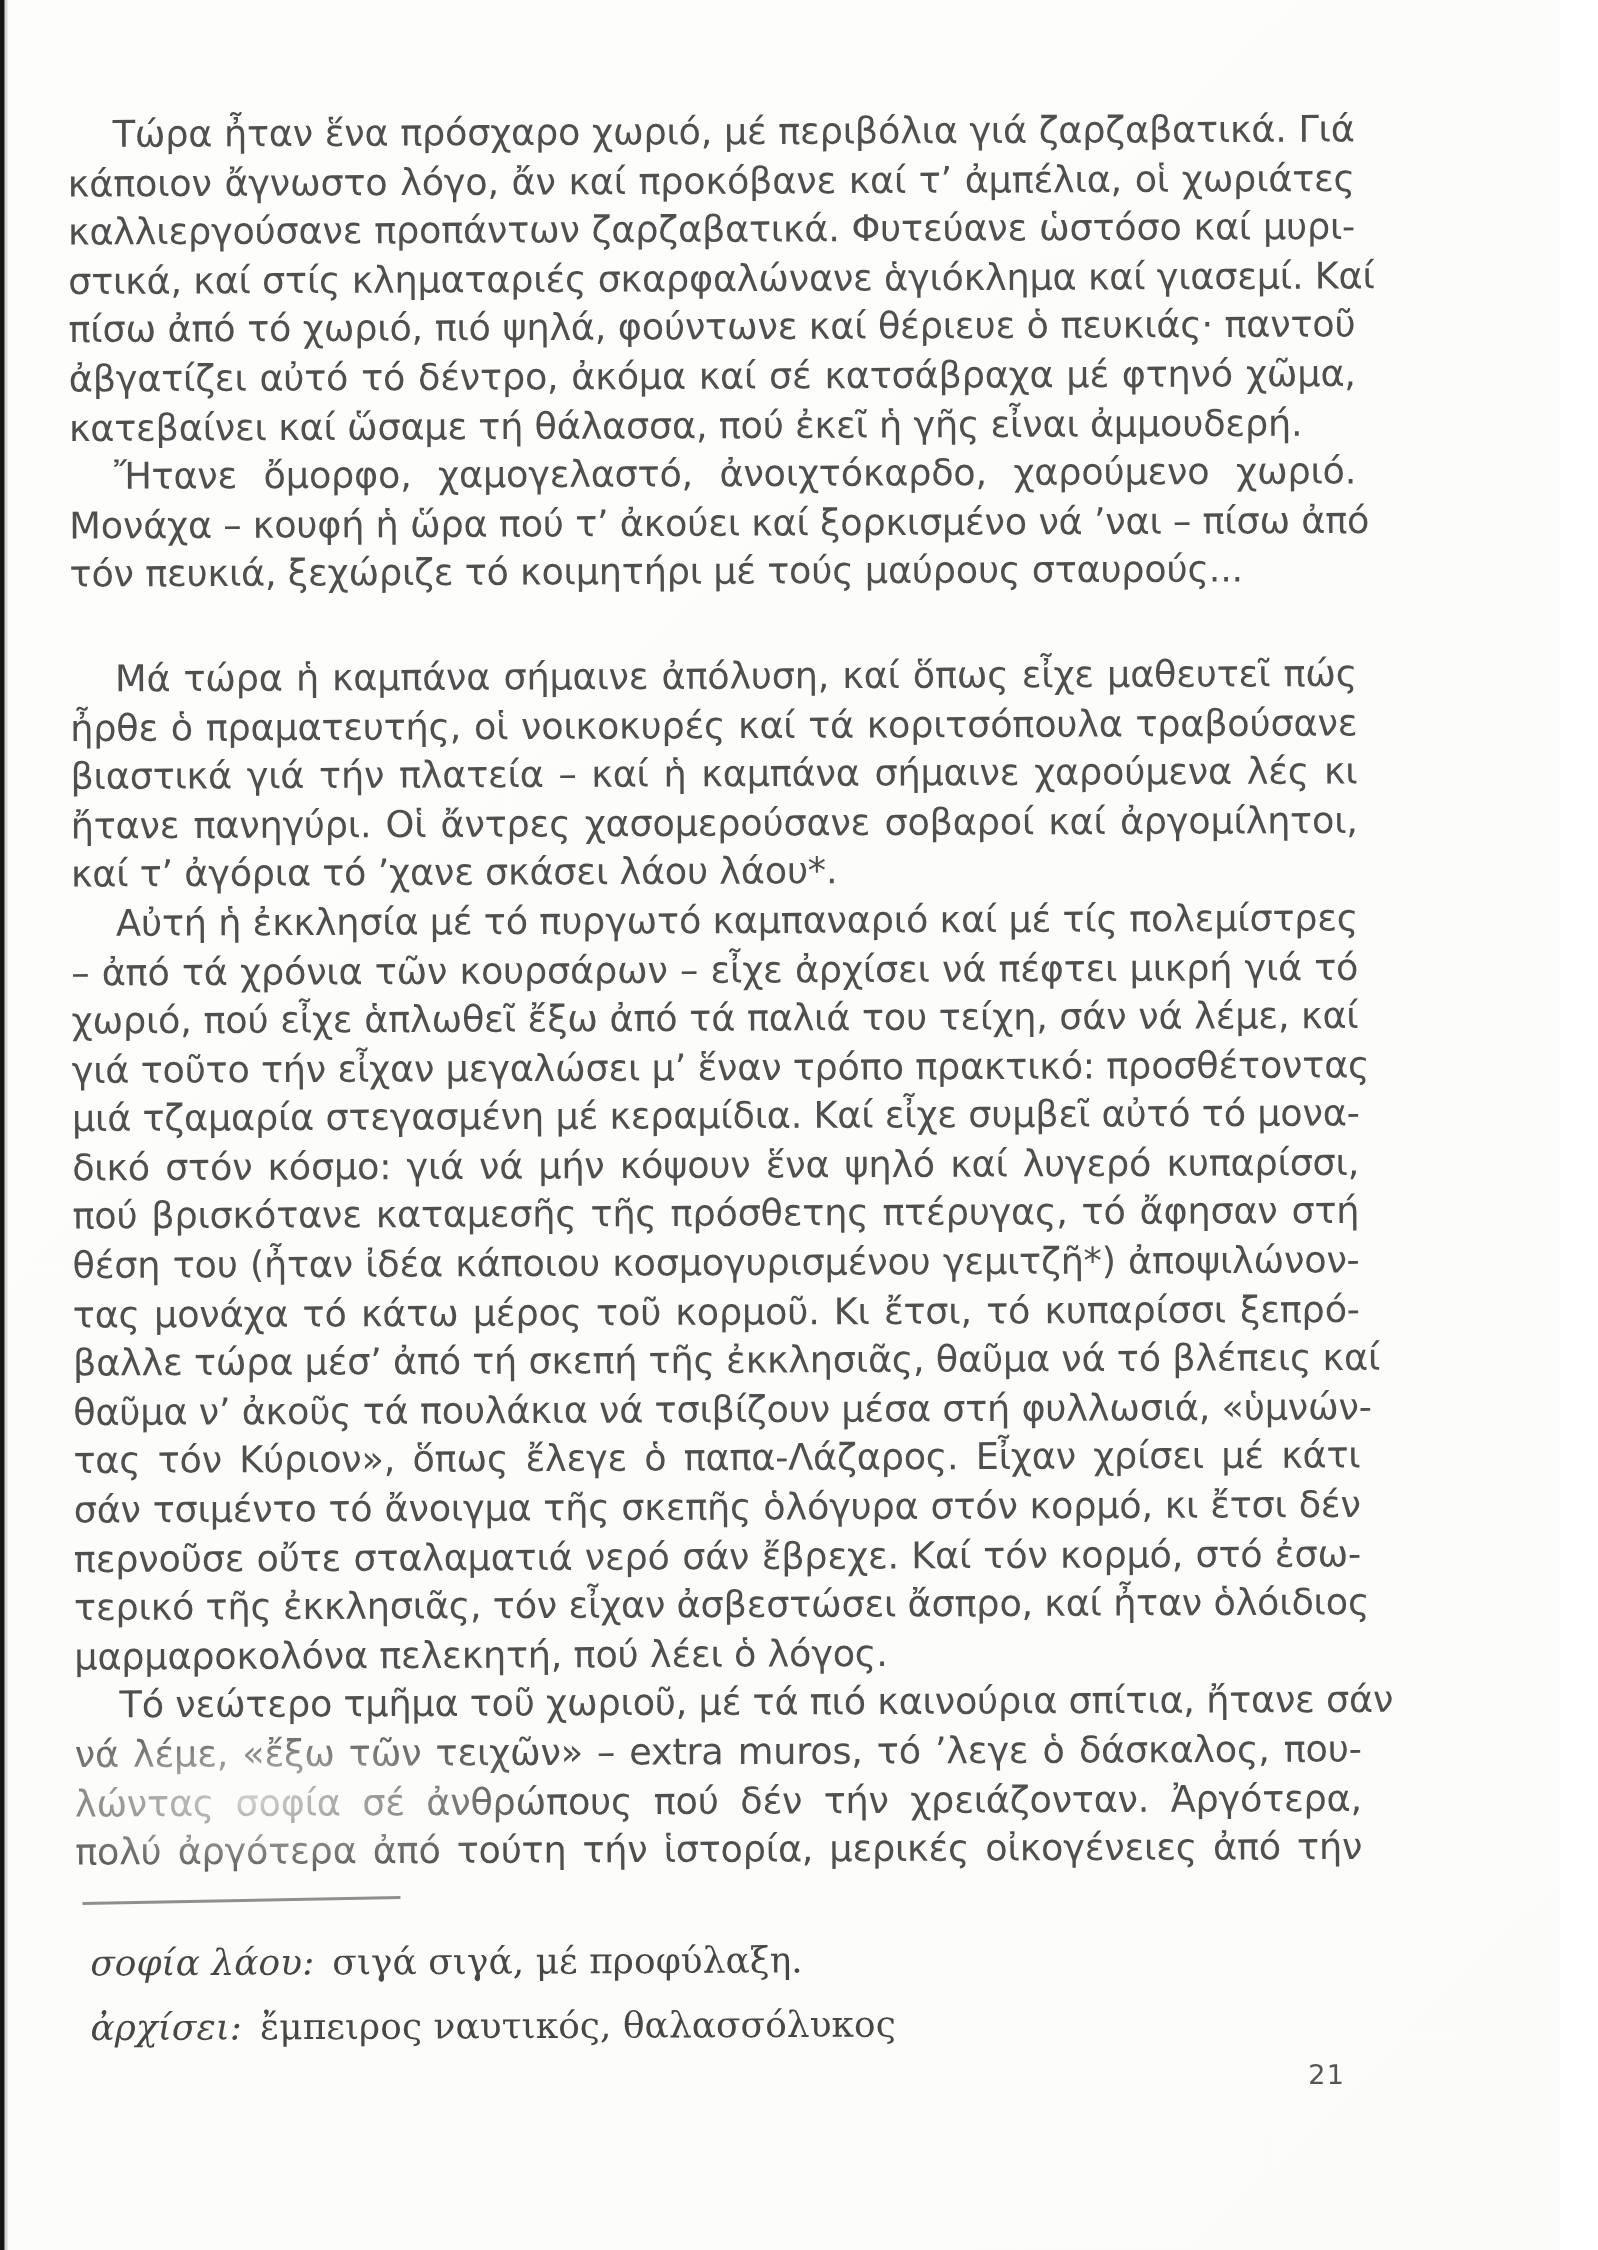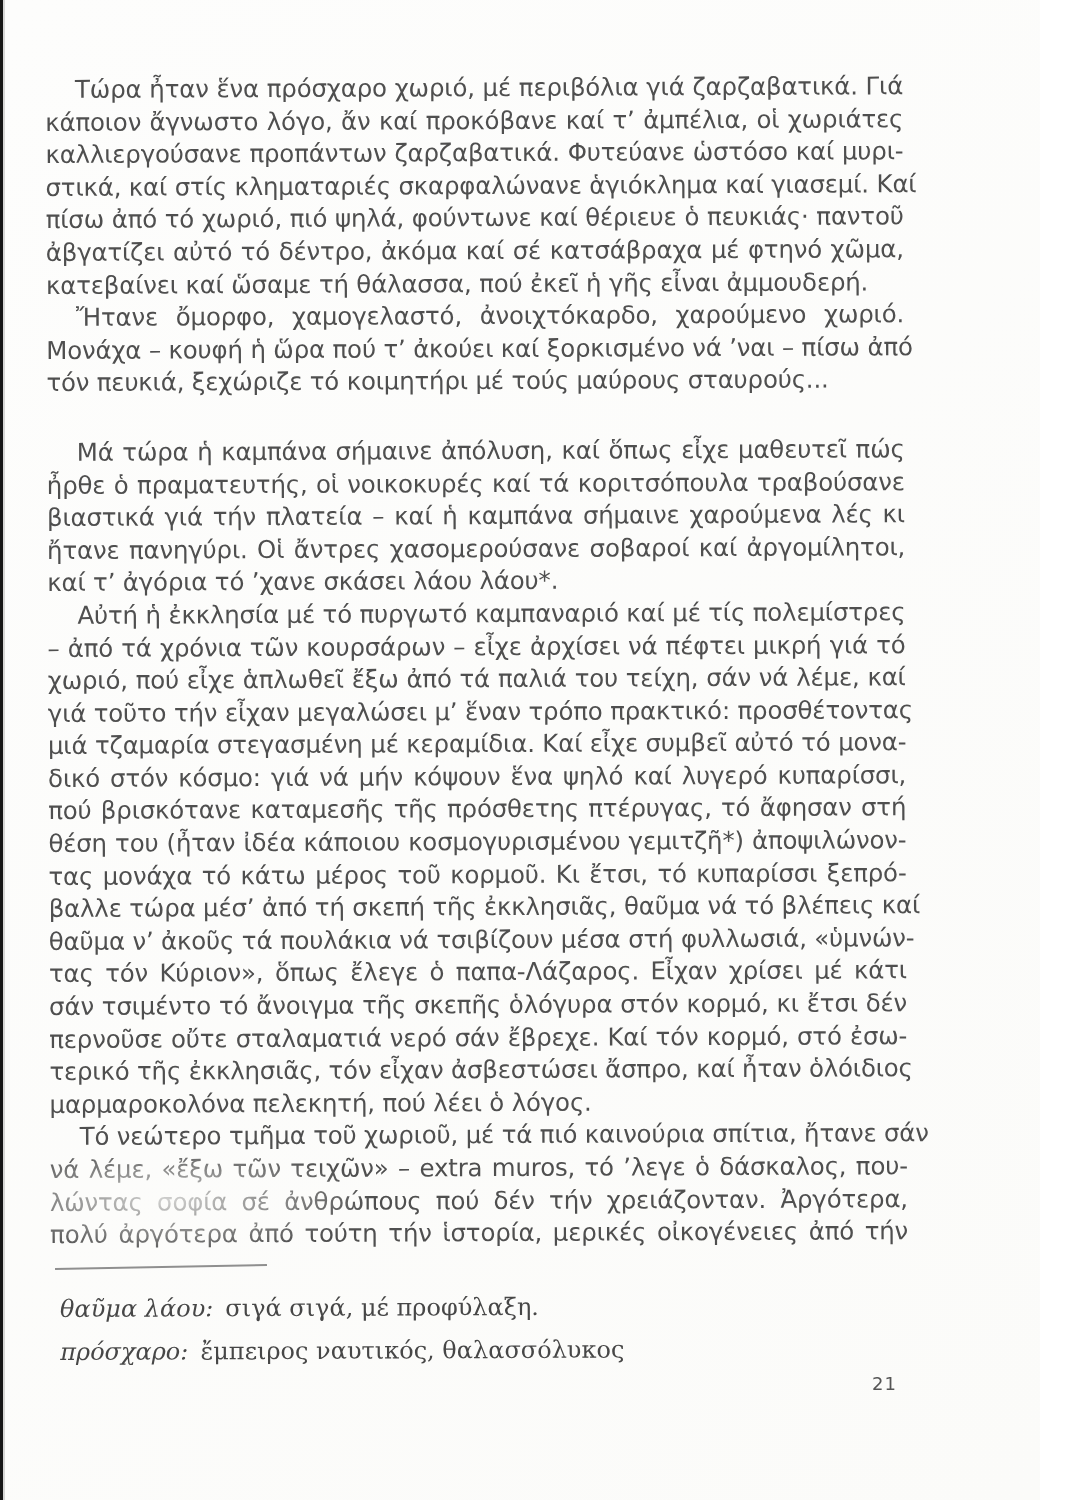--- a/index.html
+++ b/index.html
@@ -138,18 +138,18 @@
         <div class="line">λώντας σοφία σέ ἀνθρώπους πού δέν τήν χρειάζονταν. Ἀργότερα,</div>
         <div class="line">πολύ ἀργότερα ἀπό τούτη τήν ἱστορία, μερικές οἰκογένειες ἀπό τήν</div>
       </div>
     </div>
 
   <div class="fade-artifact"></div>
 
   <div class="footnote-rule"></div>
 
   <div class="footnotes" id="footnotes">
-      <div class="footnote"><span class="term">θαῦμα λάου:</span><span class="def">σιγά σιγά, μέ προφύλαξη.</span></div>
-      <div class="footnote"><span class="term">πρόσχαρο:</span><span class="def">ἔμπειρος ναυτικός, θαλασσόλυκος</span></div>
+      <div class="footnote"><span class="term">σοφία λάου:</span><span class="def">σιγά σιγά, μέ προφύλαξη.</span></div>
+      <div class="footnote"><span class="term">ἀρχίσει:</span><span class="def">ἔμπειρος ναυτικός, θαλασσόλυκος</span></div>
     </div>
 
   <div class="page-number">21</div>
 </div>
 
 </body></html>

